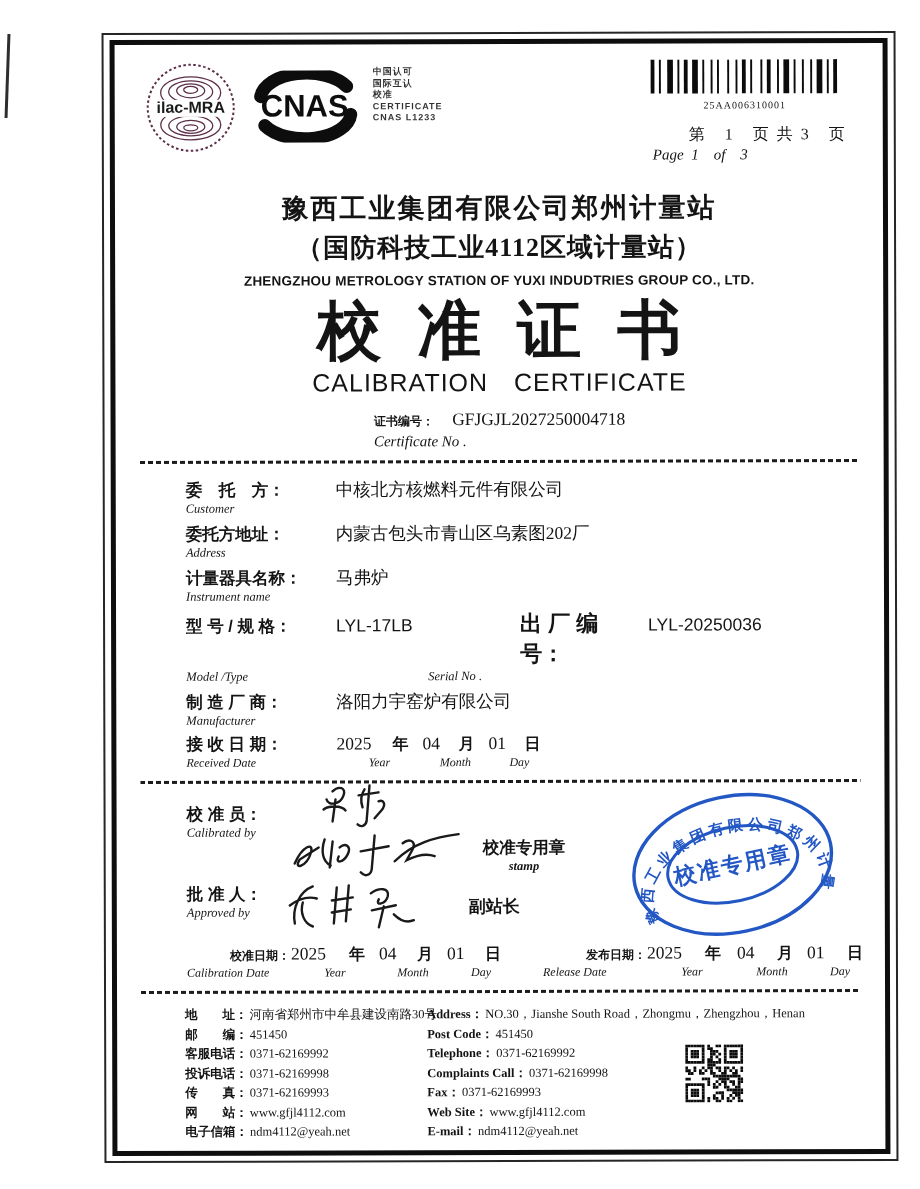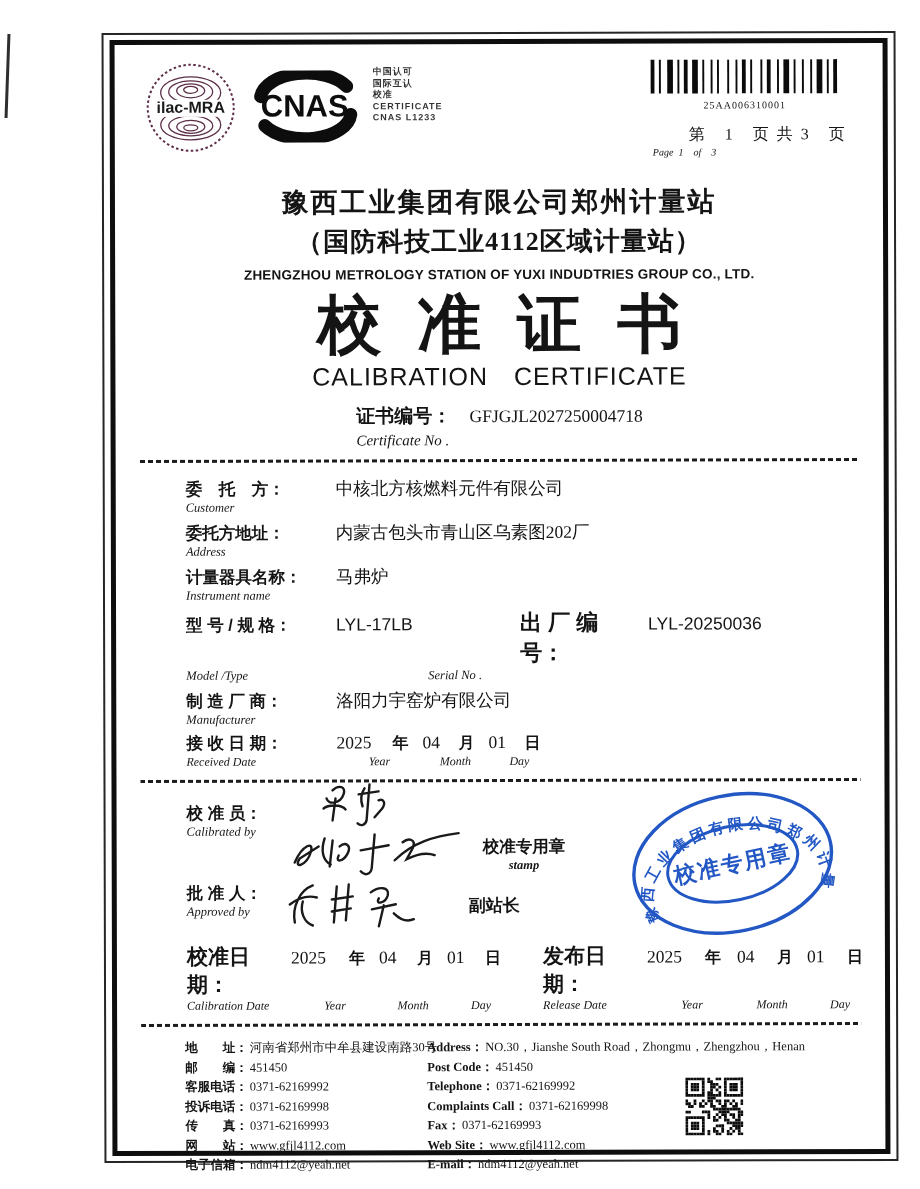--- a/index.html
+++ b/index.html
@@ -13,35 +13,35 @@
 
   
   .header-row{display:flex;justify-content:space-between;align-items:flex-start;margin:4px 4px 0 8px;}
   .logos{display:flex;align-items:flex-start;gap:10px;}
   .cnas-mark{font-family:"Liberation Sans",sans-serif;font-size:9px;font-weight:700;line-height:11.5px;
              color:#1c1c1c;letter-spacing:1px;margin-top:6px;opacity:.9;}
   .header-right{width:212px;text-align:center;margin-right:6px;}
   .barcode-label{font-family:Liberation Serif, serif;font-size:10px;letter-spacing:1px;margin-top:-2px;}
   .page-count{margin-top:14px;text-align:left;padding-left:14px;}
   .page-zh{font-size:16px;letter-spacing:2px;white-space:pre;margin-left:36px;}
-  .page-en{font-style:italic;font-size:10px;white-space:pre;margin-top:1px;}
+  .page-en{font-style:italic;font-size:15px;white-space:pre;margin-top:1px;}
 
   
   .org1{margin-top:26px;text-align:center;font-size:27px;font-weight:700;letter-spacing:2px;}
   .org2{text-align:center;font-size:26px;font-weight:700;letter-spacing:1px;margin-top:4px;}
   .org-en{text-align:center;font-family:"Liberation Sans",sans-serif;font-size:13.5px;font-weight:700;
           letter-spacing:.2px;margin-top:8px;}
   .cert-title{text-align:center;font-size:64px;font-weight:900;letter-spacing:36px;text-indent:36px;
               margin-top:6px;line-height:74px;}
   .cert-en{text-align:center;font-family:"Liberation Sans",sans-serif;font-size:25px;letter-spacing:1px;
            word-spacing:18px;margin-top:0px;}
   .certno-wrap{text-align:center;margin-top:12px;}
   .certno-inner{display:inline-block;text-align:left;}
   .certno-line{font-size:17px;}
-  .certno-label{font-weight:700;font-family:"Liberation Sans",sans-serif;font-size:19px;}
+  .certno-label{font-weight:700;font-family:"Liberation Sans",sans-serif;font-size:12px;}
   .certno-value{font-size:17.5px;margin-left:14px;}
   .certno-en{font-style:italic;font-size:15px;margin-top:3px;}
 
   .sep{height:3px;margin:10px 2px 0 2px;
        background:repeating-linear-gradient(90deg,#1c1c1c 0 5px,transparent 5px 8px);}
 
   
   .fields{margin:14px 0 0 48px;}
   .field{margin-bottom:5px;}
   .f-line{display:flex;align-items:baseline;font-size:17px;}
@@ -67,21 +67,21 @@
   .sig{position:absolute;}
   .sig path{stroke:#1a1a1a;stroke-width:2.4;fill:none;stroke-linecap:round;}
   .stamp-label{position:absolute;left:296px;top:46px;text-align:center;}
   .stamp-label .zh{font-family:"Liberation Sans",sans-serif;font-weight:700;font-size:16.5px;}
   .stamp-label .en{font-style:italic;font-size:12.5px;font-weight:700;}
   .deputy{position:absolute;left:282px;top:104px;font-family:"Liberation Sans",sans-serif;font-weight:700;font-size:17px;}
   .stamp{position:absolute;left:428px;top:-14px;}
   .dates-row{display:grid;margin-left:48px;margin-top:6px;
              grid-template-columns:104px 58px 30px 38px 30px 38px 30px 28px 104px 58px 32px 40px 30px 40px 26px;
              align-items:baseline;}
-  .dates-row .lab{font-family:"Liberation Sans",sans-serif;font-weight:700;font-size:21px;}
+  .dates-row .lab{font-family:"Liberation Sans",sans-serif;font-weight:700;font-size:12px;margin-left:43px;}
   .dates-row .num{font-size:17.5px;}
   .dates-row .unit{font-family:"Liberation Sans",sans-serif;font-weight:700;font-size:16px;}
   .dates-sub{display:grid;margin-left:48px;font-style:italic;font-size:12px;
              grid-template-columns:104px 58px 30px 38px 30px 38px 30px 28px 104px 58px 32px 40px 30px 40px 26px;}
   .dates-sub .c{text-align:center;}
 
   
   .footer{position:relative;margin:12px 0 0 46px;font-size:12.5px;line-height:19.5px;}
   .fcols{display:flex;}
   .fcol-left{width:242px;flex:0 0 242px;}

